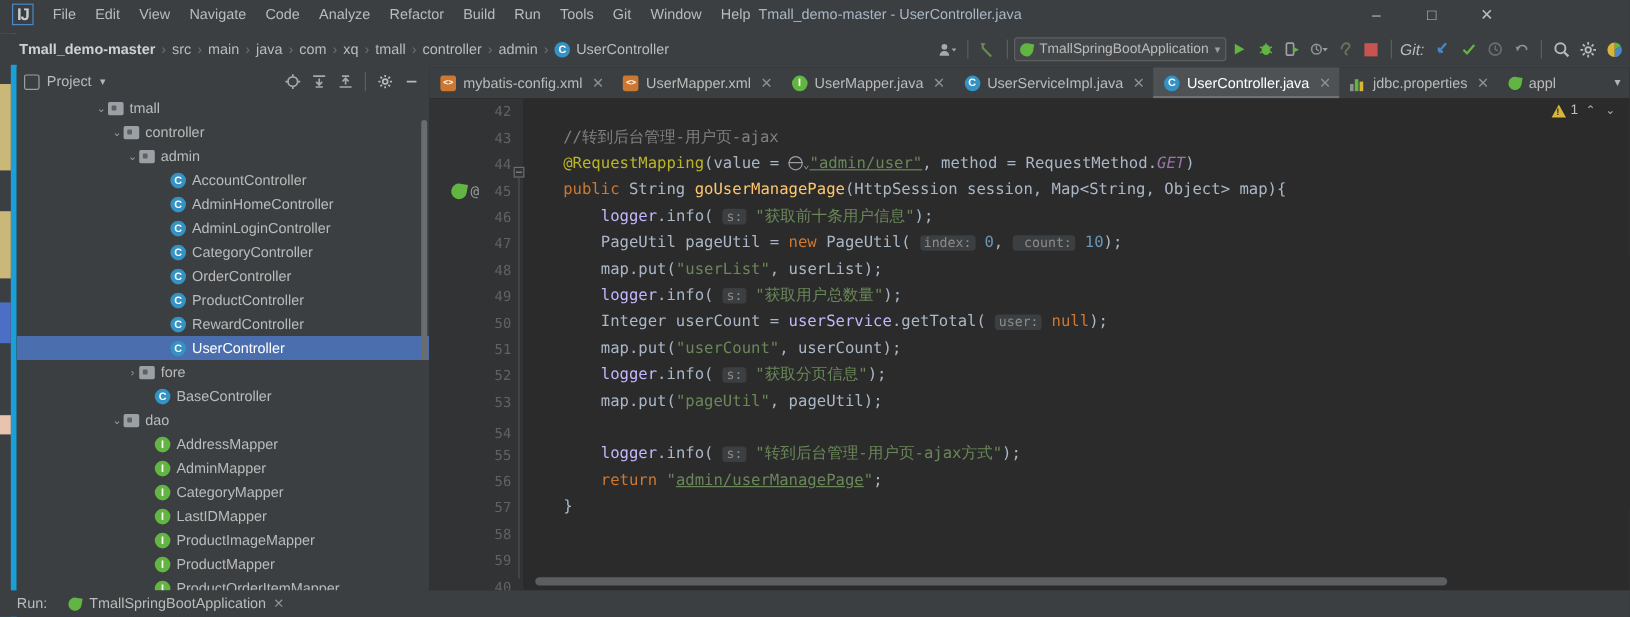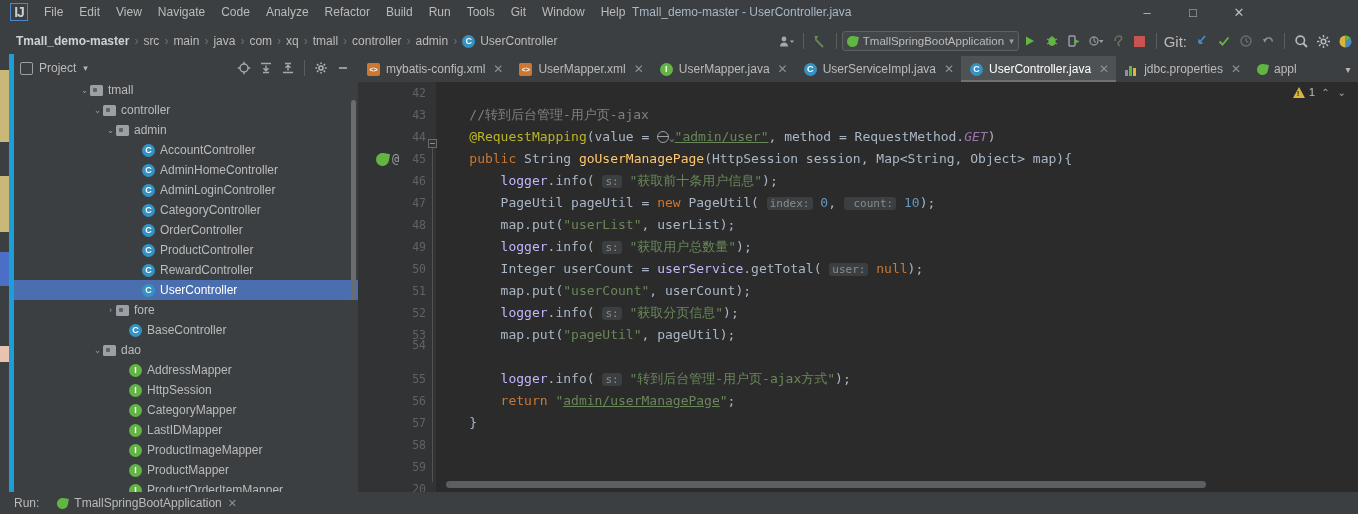--- a/index.html
+++ b/index.html
@@ -74,21 +74,21 @@
   .tb-sep { width:1px; height:16px; background:#5a5d5e; margin: 0 5px; }
   .runcfg {
     display:flex; align-items:center; height:20px; padding:0 4px 0 4px;
     border:1px solid #5e6060; border-radius:3px; background:#43474a;
     font-size:11.5px; color:#bbbbbb; gap:5px; white-space:nowrap;
   }
   .leaf {
     width:11px;height:11px;border-radius:50% 0 50% 50%;
     background:#62b543; transform:rotate(10deg); flex:none;
   }
-  .git-label { font-size:15px; color:#bbbbbb; padding:0 4px 0 2px; }
+  .git-label { font-size:13px; color:#bbbbbb; padding:0 4px 0 2px;font-style:italic; }
 
   
   .proj-panel {
     position: absolute; left: 14px; top: 56px; width: 344px; height: 436px;
     background: #3c3f41;
   }
   .proj-header {
     height: 24px; display:flex; align-items:center; background:#3c3f41; padding-left:6px;
   }
   .proj-header .sq {
@@ -524,21 +524,21 @@
           <span>dao</span>
         </div>
         <div class="trow" style="padding-left: 104px;">
           <span class="arrow"></span>
           <span class="badge b-iface">I</span>
           <span>AddressMapper</span>
         </div>
         <div class="trow" style="padding-left: 104px;">
           <span class="arrow"></span>
           <span class="badge b-iface">I</span>
-          <span>HttpSession</span>
+          <span>AdminMapper</span>
         </div>
         <div class="trow" style="padding-left: 104px;">
           <span class="arrow"></span>
           <span class="badge b-iface">I</span>
           <span>CategoryMapper</span>
         </div>
         <div class="trow" style="padding-left: 104px;">
           <span class="arrow"></span>
           <span class="badge b-iface">I</span>
           <span>LastIDMapper</span>
@@ -616,27 +616,27 @@
             <span class="g-at">@</span>
           </div>
           <div class="gline" style="top: 88px;">46</div>
           <div class="gline" style="top: 110px;">47</div>
           <div class="gline" style="top: 132px;">48</div>
           <div class="gline" style="top: 154px;">49</div>
           <div class="gline" style="top: 176px;">50</div>
           <div class="gline" style="top: 198px;">51</div>
           <div class="gline" style="top: 220px;">52</div>
           <div class="gline" style="top: 242px;">53</div>
-          <div class="gline" style="top: 252px;">54</div>
+          <div class="gline" style="top: 268px;">54</div>
           <div class="gline" style="top: 286px;">55</div>
           <div class="gline" style="top: 308px;">56</div>
           <div class="gline" style="top: 330px;">57</div>
           <div class="gline" style="top: 352px;">58</div>
           <div class="gline" style="top: 374px;">59</div>
-          <div class="gline" style="top: 396px;">20</div>
+          <div class="gline" style="top: 396px;">40</div>
         </div>
 
       <div class="fold-line" style="top:62px;height:338px;"></div>
       <div class="fold-mark" style="top:57px;"></div>
 
       <div class="code">
         <div class="cline"></div>
         <div class="cline"><span class="cm">    //转到后台管理-用户页-ajax</span></div>
         <div class="cline"><span class="an">    @RequestMapping</span><span class="mc">(value = </span><span class="globe"></span><span class="tinycaret">⌄</span><span class="ulink">"admin/user"</span><span class="mc">, method = RequestMethod.</span><span class="it">GET</span><span class="mc">)</span></div>
         <div class="cline"><span class="kw">    public </span><span class="mc">String </span><span class="fn">goUserManagePage</span><span class="mc">(HttpSession session, Map&lt;String, Object&gt; map){</span></div>

